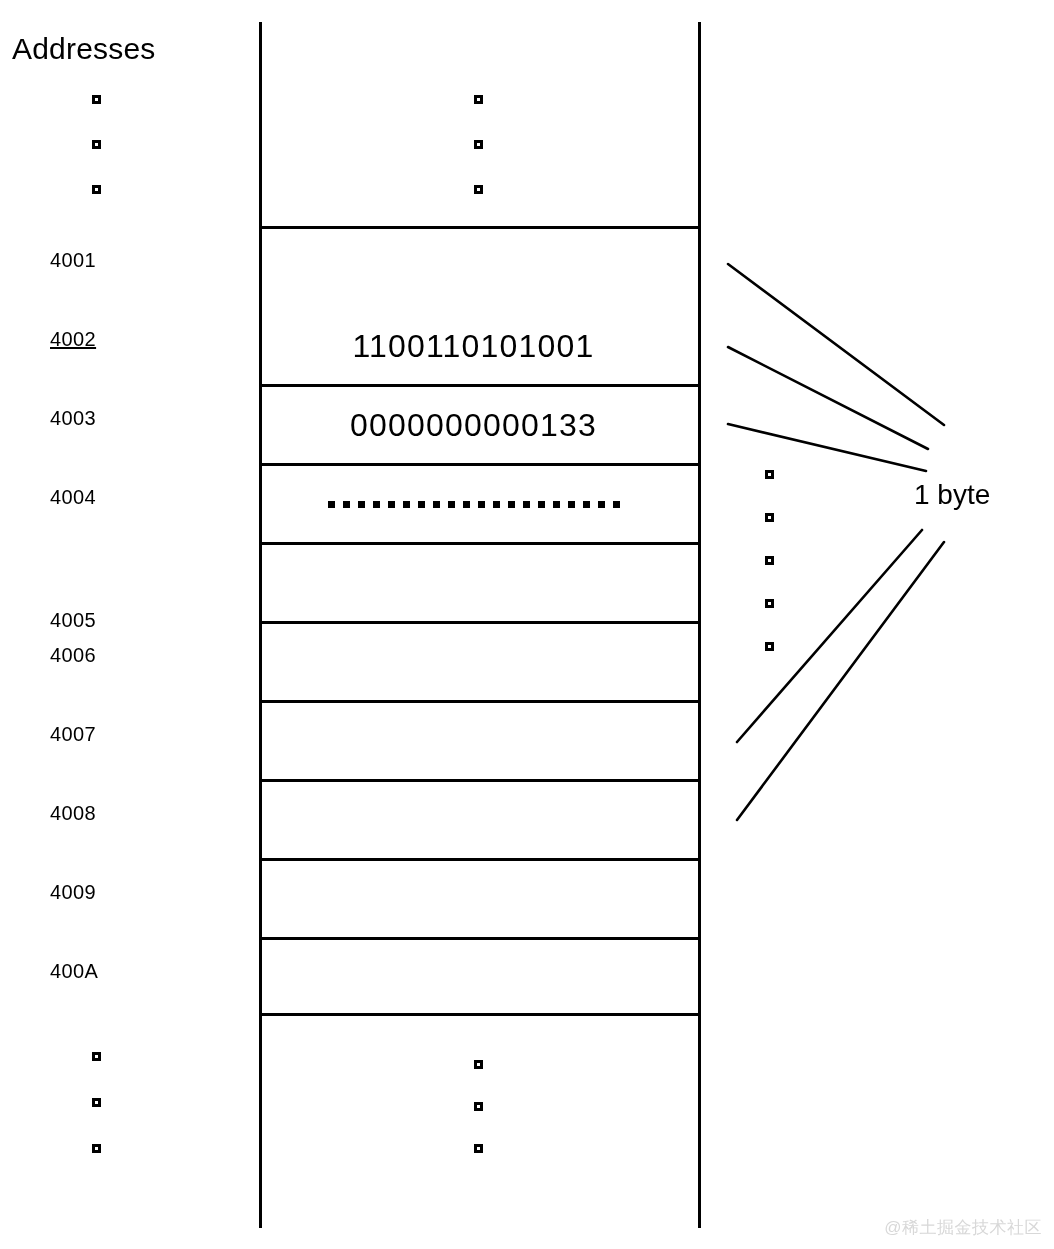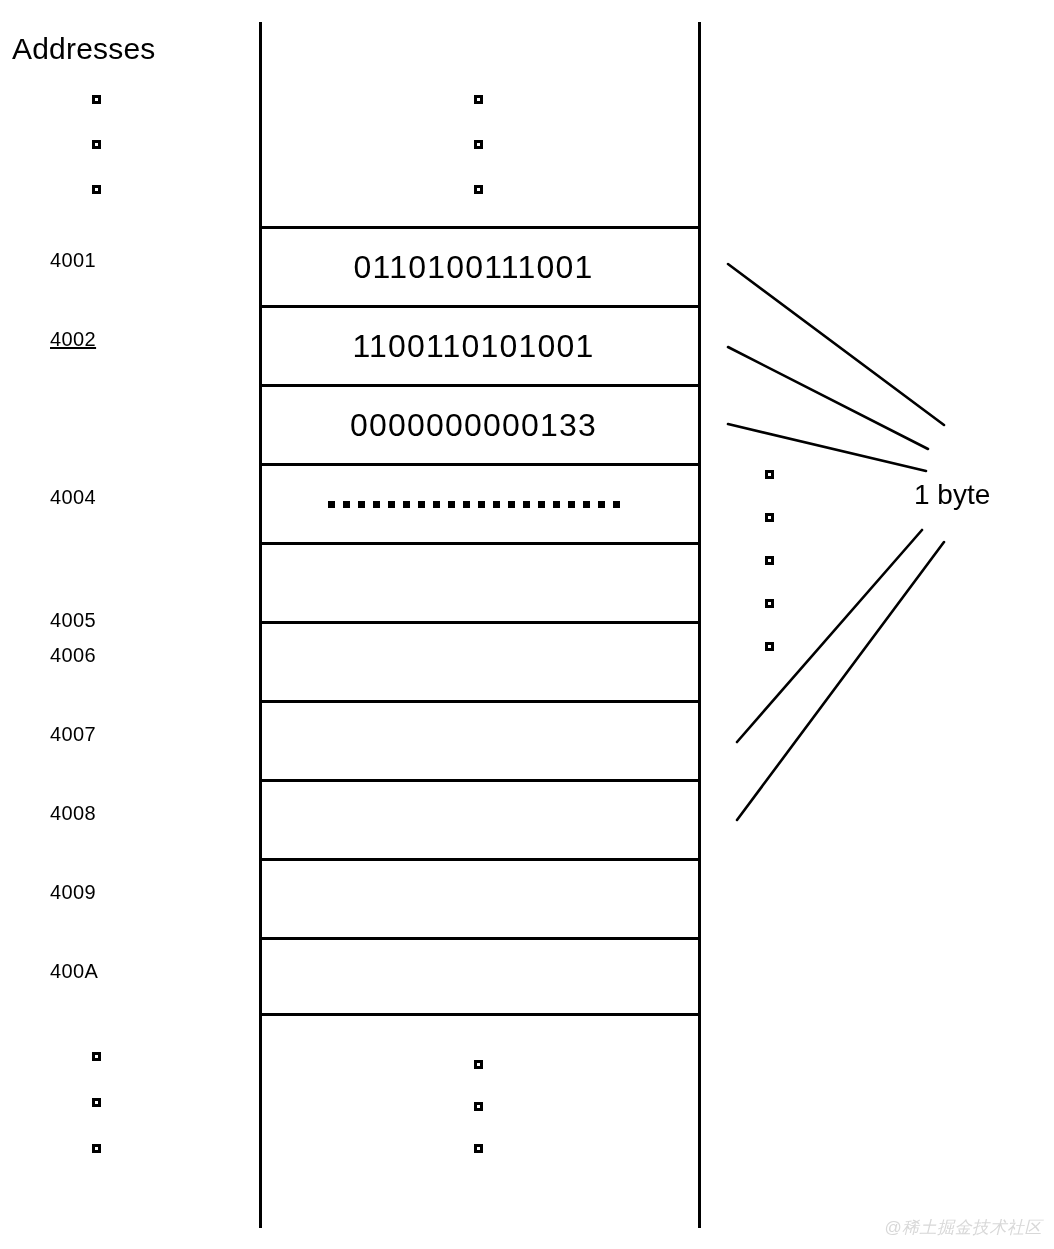--- a/index.html
+++ b/index.html
@@ -123,21 +123,20 @@
 
   
   .watermark {
     position: absolute;
     right: 12px;
     bottom: 10px;
     font-size: 17px;
     color: #d8d8d8;
     white-space: nowrap;
     letter-spacing: 0.5px;
-    font-style: italic;
   }
 </style>
 </head>
 <body>
 
 <div id="canvas">
 
   <div class="addresses-label">Addresses</div>
 
   <div class="rail rail-left"></div>
@@ -146,33 +145,31 @@
   <div class="sqdot" style="left:92px; top:95px;"></div>
   <div class="sqdot" style="left:92px; top:140px;"></div>
   <div class="sqdot" style="left:92px; top:185px;"></div>
 
   <div class="sqdot" style="left:474px; top:95px;"></div>
   <div class="sqdot" style="left:474px; top:140px;"></div>
   <div class="sqdot" style="left:474px; top:185px;"></div>
 
   <div class="addr" style="top:250px;">4001</div>
   <div class="addr" style="top:329px;text-decoration:underline;">4002</div>
+  <div class="addr" style="top:408px;">4003</div>
   <div class="addr" style="top:487px;">4004</div>
   <div class="addr" style="top:566px;margin-top:44px;">4005</div>
   <div class="addr" style="top:645px;">4006</div>
   <div class="addr" style="top:724px;">4007</div>
   <div class="addr" style="top:803px;">4008</div>
   <div class="addr" style="top:882px;">4009</div>
   <div class="addr" style="top:961px;">400A</div>
 
   <div class="table-box">
 
-    <div class="cell" style="top:0px;">
-      <span class="cell-value">0110100111001</span>
-    </div>
 
     <div class="cell" style="top:79px;">
       <span class="cell-value">1100110101001</span>
     </div>
 
     <div class="cell" style="top:158px;">
       <span class="cell-value">0000000000133</span>
     </div>
 
     <div class="cell" style="top:237px;">

